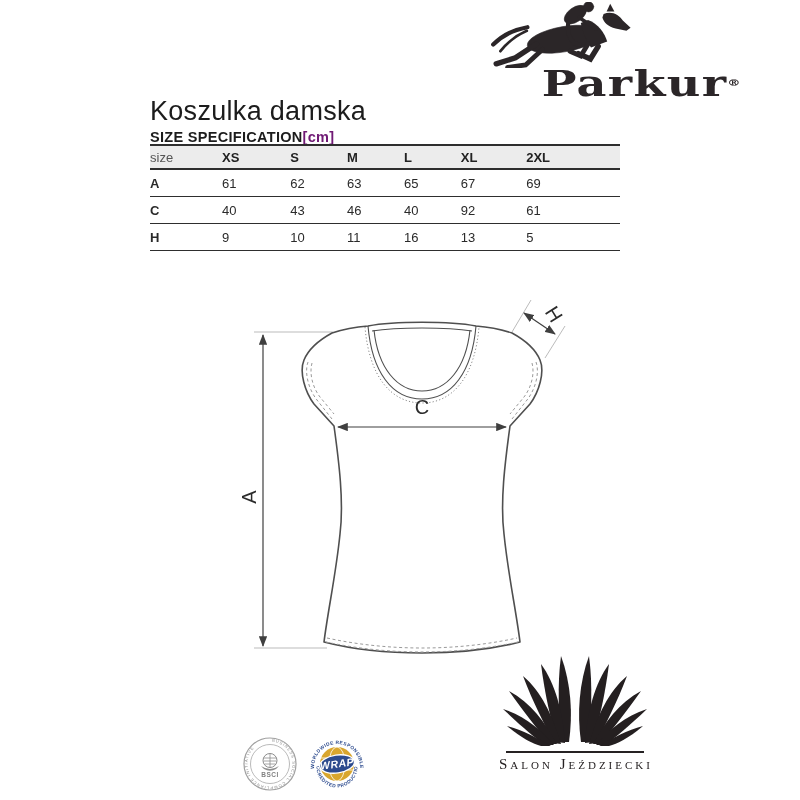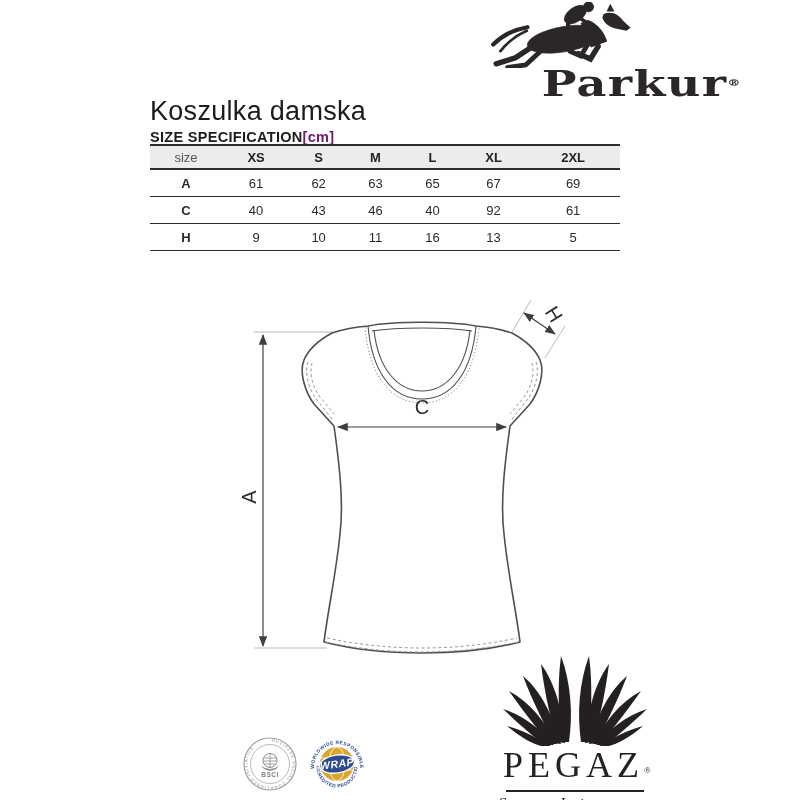--- a/index.html
+++ b/index.html
@@ -18,21 +18,21 @@
 
   
   .titleblock{position:absolute;left:150px;top:96px;}
   .titleblock h1{margin:0;font-size:27px;font-weight:400;color:#1c1c1c;letter-spacing:0.3px;text-align:right;}
   .titleblock h2{margin:2px 0 0 0;font-size:14.5px;font-weight:700;color:#1c1c1c;letter-spacing:0.3px;}
   .titleblock h2 .unit{color:#701a75;}
 
   
   table.sizes{position:absolute;left:150px;top:144px;width:470px;border-collapse:collapse;
         font-size:13px;}
-  table.sizes th,table.sizes td{text-align:center;padding:0;height:22px;}
+  table.sizes th,table.sizes td{text-align:left;padding:0;height:22px;}
   table.sizes thead tr{background:#ececec;}
   table.sizes thead th{font-weight:700;color:#222;border-top:2px solid #2e2e2e;border-bottom:2px solid #2e2e2e;}
   table.sizes thead th.sizecol{font-weight:400;color:#555;}
   table.sizes tbody td{height:26px;border-bottom:1.6px solid #2e2e2e;color:#2a2a2a;}
   table.sizes tbody td.rowlabel{font-weight:700;}
   table.sizes .c0{width:72px;}
 
   .note{position:absolute;left:151px;top:232px;margin:0;font-size:11px;font-style:italic;
         color:#c6c6c6;letter-spacing:0.2px;}
 
@@ -264,18 +264,17 @@
         <g transform="translate(71,0) scale(-1,1)">
           <path d="M2,86 C-2,58 0,27 10,0 C14,30 12,60 10,86 Z"></path>
           <path d="M6,87 C8,56 16,27 30,8 C26,40 20,64 14,86 Z"></path>
           <path d="M10,88 C18,60 30,35 48,20 C38,47 26,68 18,87 Z"></path>
           <path d="M14,88 C26,66 40,47 62,35 C46,58 32,74 22,88 Z"></path>
           <path d="M17,89 C30,74 46,60 68,53 C50,70 36,82 26,89 Z"></path>
           <path d="M20,90 C34,82 48,74 64,70 C50,82 38,88 30,90 Z"></path>
         </g>
       </g>
     </svg>
-    <div class="name"><span>PEGAZ</span><sup>®</sup></div>
     <div class="rule"></div>
     <div class="tagline">Salon Jeździecki</div>
   </div>
 
 </div>
 
 </body></html>

